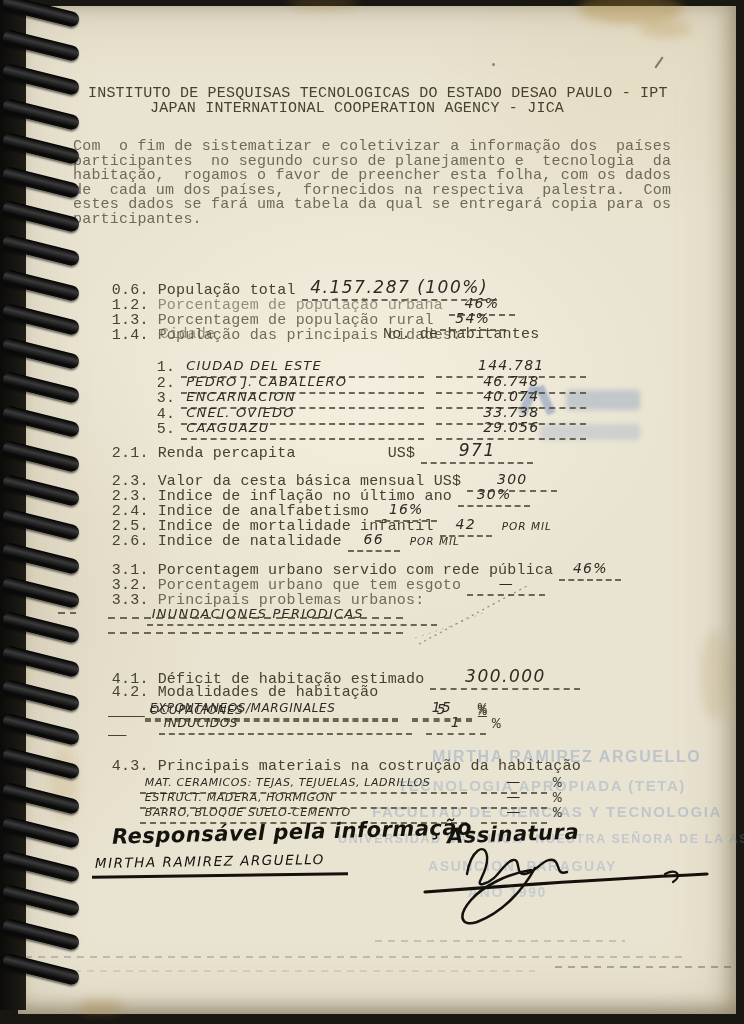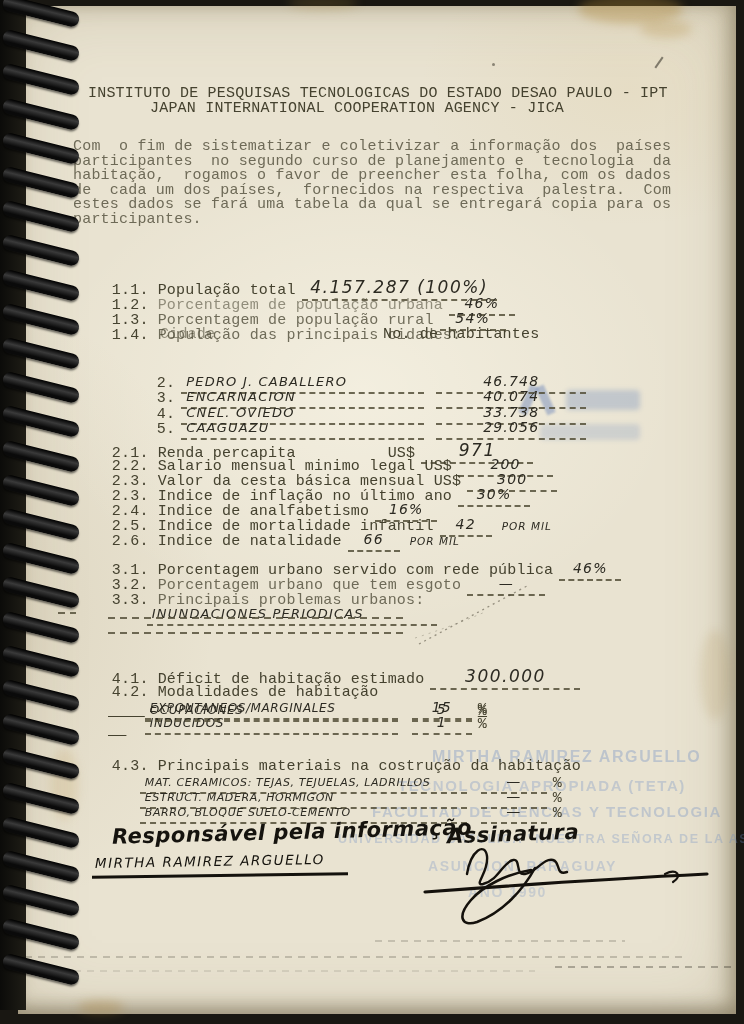--- a/index.html
+++ b/index.html
@@ -72,52 +72,52 @@
     <div class="row faded2" style="left:73px;top:138px;">Com  o fim de sistematizar e coletivizar a informação dos  países</div>
     <div class="row faded2" style="left:73px;top:152.5px;">participantes  no segundo curso de planejamento e  tecnologia  da</div>
     <div class="row faded2" style="left:73px;top:167px;">habitação,  rogamos o favor de preencher esta folha, com os dados</div>
     <div class="row faded2" style="left:73px;top:181.5px;">de  cada um dos países,  fornecidos na respectiva  palestra.  Com</div>
     <div class="row faded2" style="left:73px;top:196px;">estes dados se fará uma tabela da qual se entregará copia para os</div>
     <div class="row faded2" style="left:73px;top:210.5px;">participantes.</div>
   </div>
 
 
   <div class="row" style="left:75px;top:263px;">
-    <span class="num">1.1.</span><span>População total</span><span class="slot" style="width:195px;"><span class="hw hw-big">4.157.287 (100%)</span></span>
+    <span class="num">0.6.</span><span>População total</span><span class="slot" style="width:195px;"><span class="hw hw-big">4.157.287 (100%)</span></span>
   </div>
   <div class="row" style="left:75px;top:280px;">
     <span class="num">1.2.</span><span class="faded">Porcentagem de população urbana</span><span class="slot" style="width:66px;"><span class="hw hw-med">46%</span></span>
   </div>
   <div class="row" style="left:75px;top:295px;">
     <span class="num">1.3.</span><span class="faded2">Porcentagem de população rural</span><span class="slot" style="width:66px;"><span class="hw hw-med">54%</span></span>
   </div>
   <div class="row" style="left:75px;top:310px;">
     <span class="num">1.4.</span><span class="faded2">População das principais cidades:</span>
   </div>
   <div class="row faded" style="left:160px;top:326px;">Cidade</div>
   <div class="row" style="left:383px;top:326px;">No. de habitantes</div>
 
+  <div class="row" style="left:120px;top:342px;">
+    <span>1.</span><span class="slot left" style="width:238px;"><span class="hw">CIUDAD DEL ESTE</span></span><span class="slot" style="width:150px;"><span class="hw hw-med">144.781</span></span>
+  </div>
   <div class="row" style="left:120px;top:358px;">
     <span>2.</span><span class="slot left" style="width:238px;"><span class="hw">PEDRO J. CABALLERO</span></span><span class="slot" style="width:150px;"><span class="hw hw-med">46.748</span></span>
   </div>
   <div class="row" style="left:120px;top:373px;">
     <span>3.</span><span class="slot left" style="width:238px;"><span class="hw">ENCARNACION</span></span><span class="slot" style="width:150px;"><span class="hw hw-med">40.074</span></span>
   </div>
   <div class="row" style="left:120px;top:389px;">
     <span>4.</span><span class="slot left" style="width:238px;"><span class="hw">CNEL. OVIEDO</span></span><span class="slot" style="width:150px;"><span class="hw hw-med">33.738</span></span>
   </div>
   <div class="row" style="left:120px;top:404px;">
     <span>5.</span><span class="slot left" style="width:238px;"><span class="hw">CAAGUAZU</span></span><span class="slot" style="width:150px;"><span class="hw hw-med">29.056</span></span>
   </div>
 
   <div class="row" style="left:75px;top:426px;">
     <span class="num">2.1.</span><span>Renda percapita          US$</span><span class="slot" style="width:112px;"><span class="hw hw-big">971</span></span>
-  </div>
-  <div class="row" style="left:75px;top:441px;">
-    <span class="num">2.2.</span><span>Salario mensual minimo legal US$</span><span class="slot" style="width:95px;"><span class="hw hw-med">200</span></span>
   </div>
   <div class="row" style="left:75px;top:456px;">
     <span class="num">2.3.</span><span>Valor da cesta básica mensual US$</span><span class="slot" style="width:90px;"><span class="hw hw-med">300</span></span>
   </div>
   <div class="row" style="left:75px;top:471px;">
     <span class="num">2.3.</span><span>Indice de inflação no último ano</span><span class="slot" style="width:72px;"><span class="hw hw-med">30%</span></span>
   </div>
   <div class="row" style="left:75px;top:486px;">
     <span class="num">2.4.</span><span>Indice de analfabetismo</span><span class="slot" style="width:62px;"><span class="hw hw-med">16%</span></span>
   </div>
@@ -152,21 +152,21 @@
   <div class="row" style="left:75px;top:652px;">
     <span class="num">4.1.</span><span>Déficit de habitação estimado</span><span class="slot" style="width:150px;"><span class="hw hw-big">300.000</span></span>
   </div>
   <div class="row" style="left:75px;top:667px;">
     <span class="num">4.2.</span><span>Modalidades de habitação</span>
   </div>
   <div class="row" style="left:108px;top:684px;">
     <span class="slot left" style="width:248px;margin:0 8px 0 0;text-decoration:underline;"><span class="hw hw-sm" style="font-size:12px;">EXPONTANEOS/MARGINALES</span></span><span class="slot" style="width:60px;"><span class="hw hw-med">15</span></span><span>%</span>
   </div>
   <div class="row" style="left:108px;top:699px;">
-    <span class="slot left" style="width:248px;margin:0 8px 0 0;"><span class="hw hw-sm" style="font-size:12px;">INDUCIDOS</span></span><span class="slot" style="width:60px;"><span class="hw hw-med">1</span></span><span>%</span>
+    <span class="slot left" style="width:248px;margin:0 8px 0 14px;"><span class="hw hw-sm" style="font-size:12px;">INDUCIDOS</span></span><span class="slot" style="width:60px;"><span class="hw hw-med">1</span></span><span>%</span>
   </div>
   <div class="row" style="left:108px;top:686px;text-decoration:underline;">
     <span class="slot left" style="width:248px;margin:0 8px 0 0;"><span class="hw hw-sm" style="font-size:12px;">OCUPACIONES</span></span><span class="slot" style="width:60px;"><span class="hw hw-med">5</span></span><span>%</span>
   </div>
 
   <div class="row" style="left:75px;top:741px;">
     <span class="num">4.3.</span><span>Principais materiais na costrução da habitação</span>
   </div>
   <div class="row" style="left:103px;top:758px;">
     <span class="slot left" style="width:322px;margin:0 8px 0 0;"><span class="hw hw-sm">MAT. CERAMICOS: TEJAS, TEJUELAS, LADRILLOS</span></span><span class="slot" style="width:66px;"><span class="hw hw-med">—</span></span><span>%</span>

